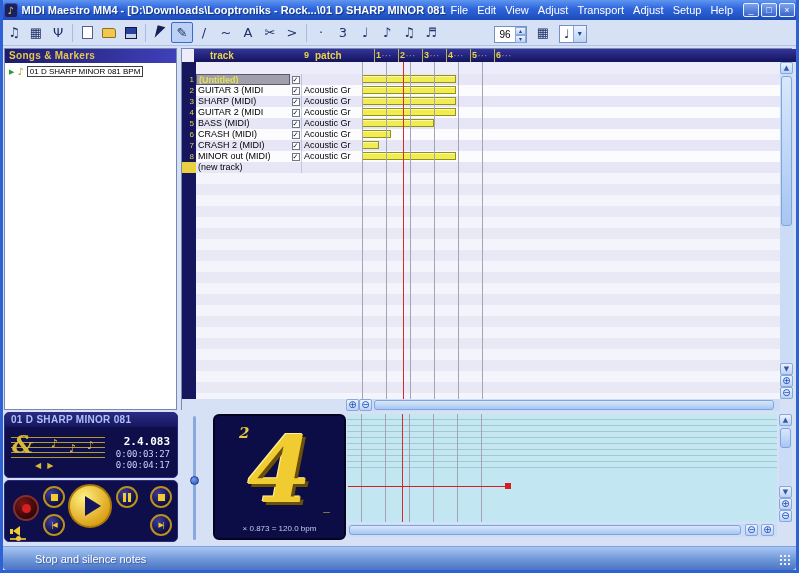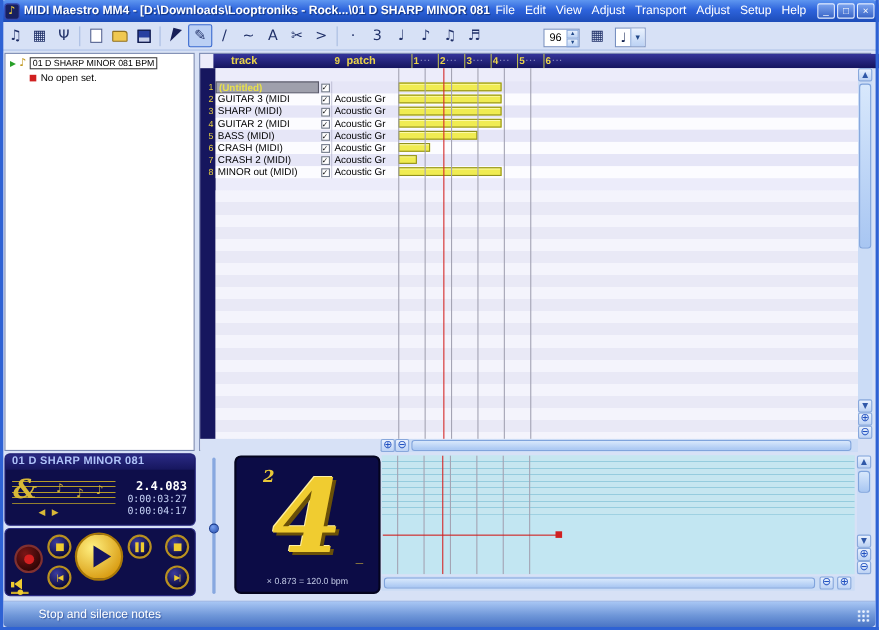--- a/index.html
+++ b/index.html
@@ -243,28 +243,25 @@
       <span>▦</span>
     </div>
     <div class="note-select">
       <span class="nglyph">♩</span>
       <span class="dd-arrow">▾</span>
     </div>
   </div>
 </div>
 
 <div class="songs-panel">
+  <div class="songs-header">Songs &amp; Markers</div>
   <div class="tree-item">
     <span class="tree-arrow">▶</span>
     <span class="tree-note">♪</span>
     <span class="tree-label">01 D SHARP MINOR 081 BPM</span>
-  </div>
-  <div class="tree-item2">
-    <span class="tree-square"></span>
-    <span class="tree-label2">No open set.</span>
   </div>
 </div>
 
 <div class="track-panel">
   <div class="grid-header">
     <span class="gh-track">track</span>
     <span class="gh-flag">9</span>
     <span class="gh-patch">patch</span>
     <span class="timeline-header">
         <div class="bar-cell">
@@ -376,20 +373,27 @@
       <div class="trow even">
         <div class="c-num">8</div>
         <div class="c-name">MINOR out (MIDI)</div>
         <div class="c-chk">
           <span class="chk">✓</span>
         </div>
         <div class="c-patch">Acoustic Gr</div>
         <div class="c-tl">
           <div class="clip" style="width: 94px;"></div>
         </div>
+      </div>
+      <div class="trow odd">
+        <div class="c-num cursor"></div>
+        <div class="c-name">(new track)</div>
+        <div class="c-chk"></div>
+        <div class="c-patch"></div>
+        <div class="c-tl"></div>
       </div>
     </div>
   <div class="below-rows"></div>
   <div class="grid-overlay">
       <div class="vline" style="left: 3px;"></div>
       <div class="vline" style="left: 27px;"></div>
       <div class="vline" style="left: 51px;"></div>
       <div class="vline" style="left: 75px;"></div>
       <div class="vline" style="left: 99px;"></div>
       <div class="vline" style="left: 123px;"></div>

